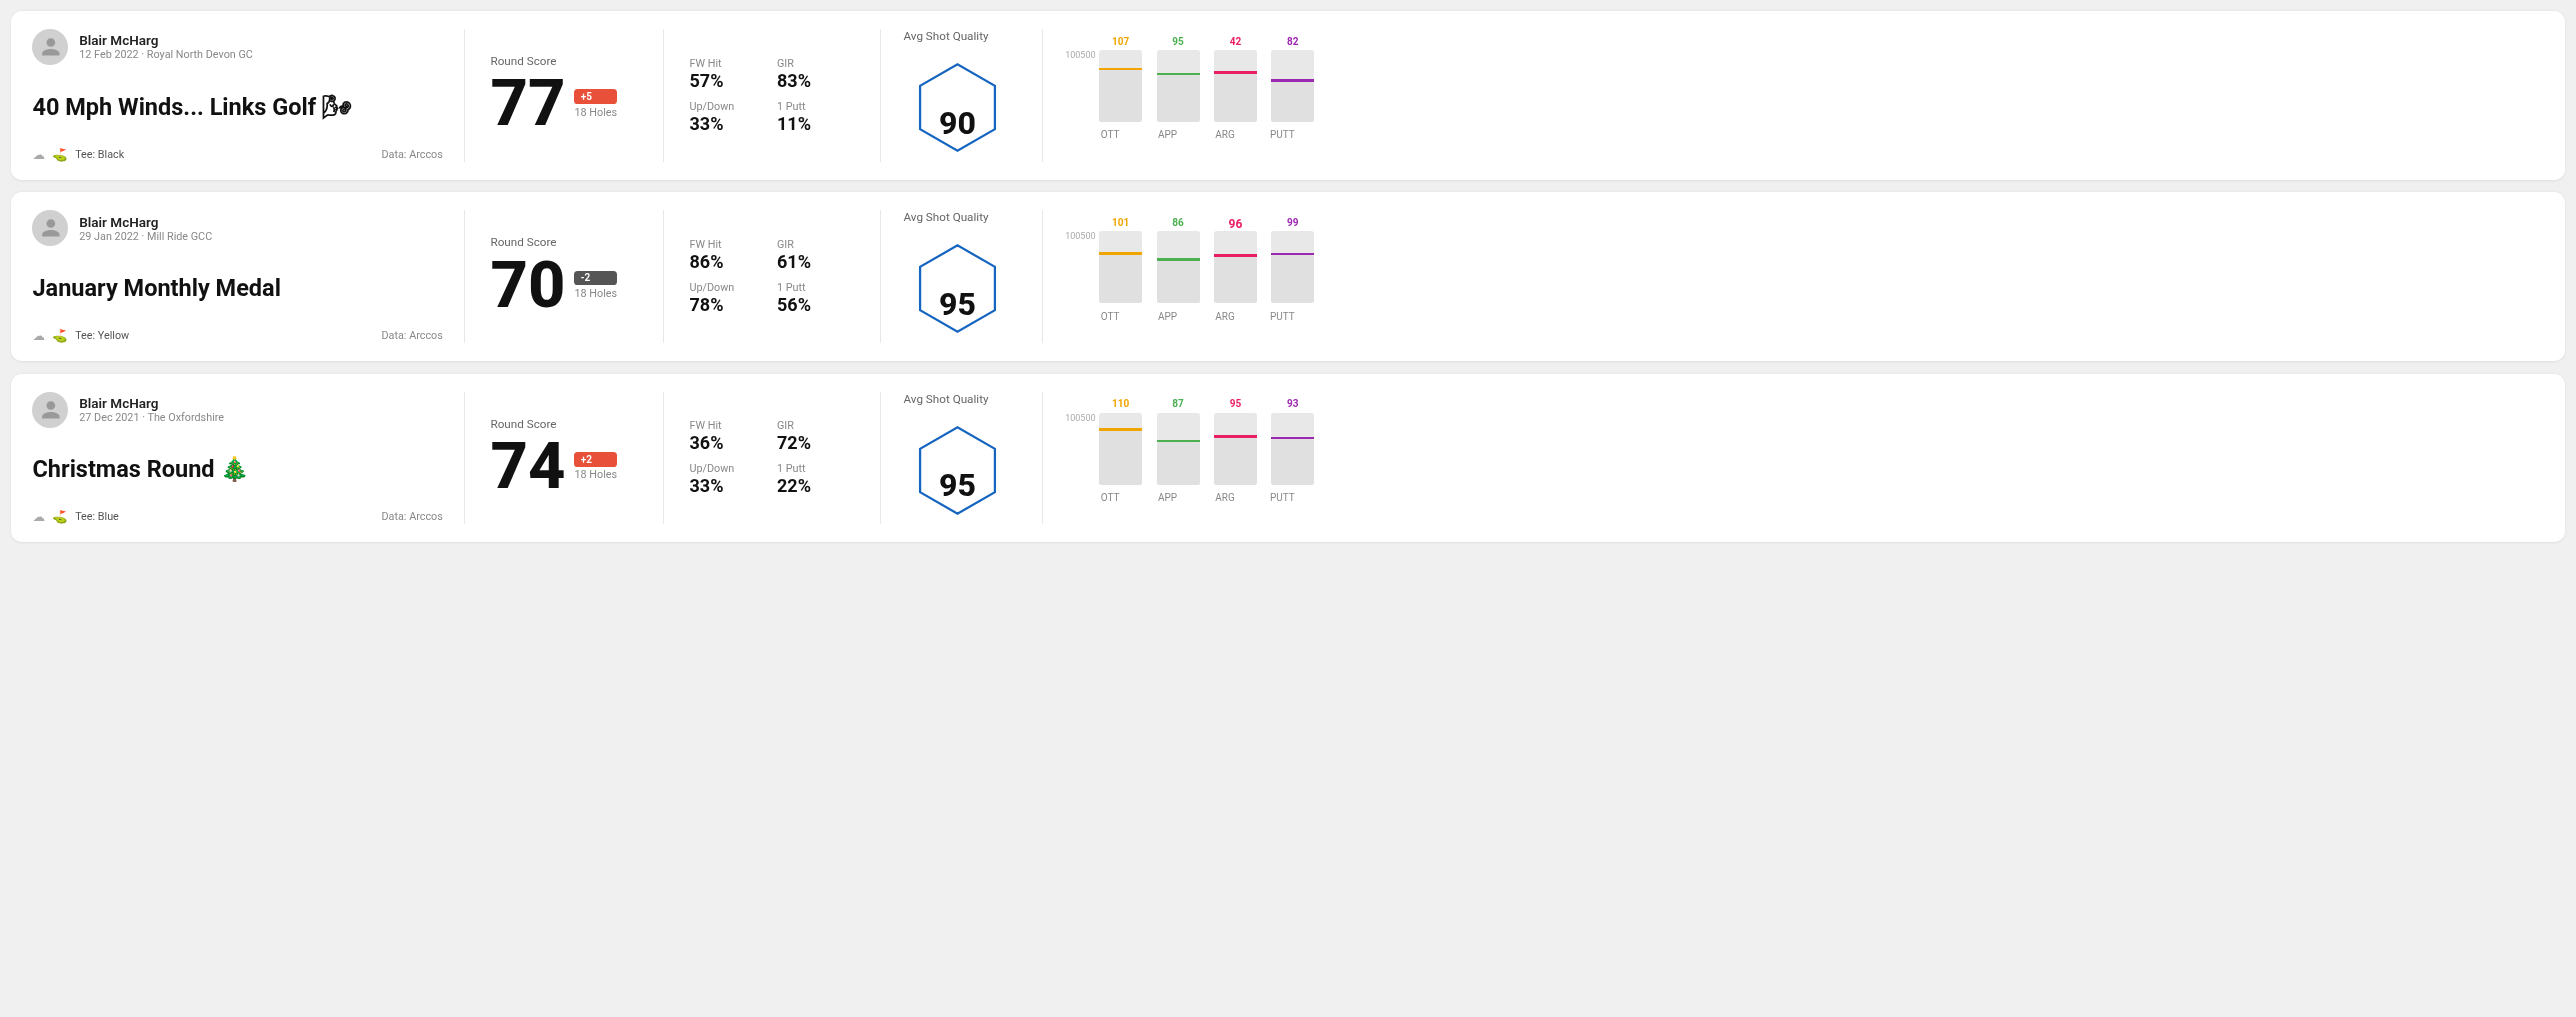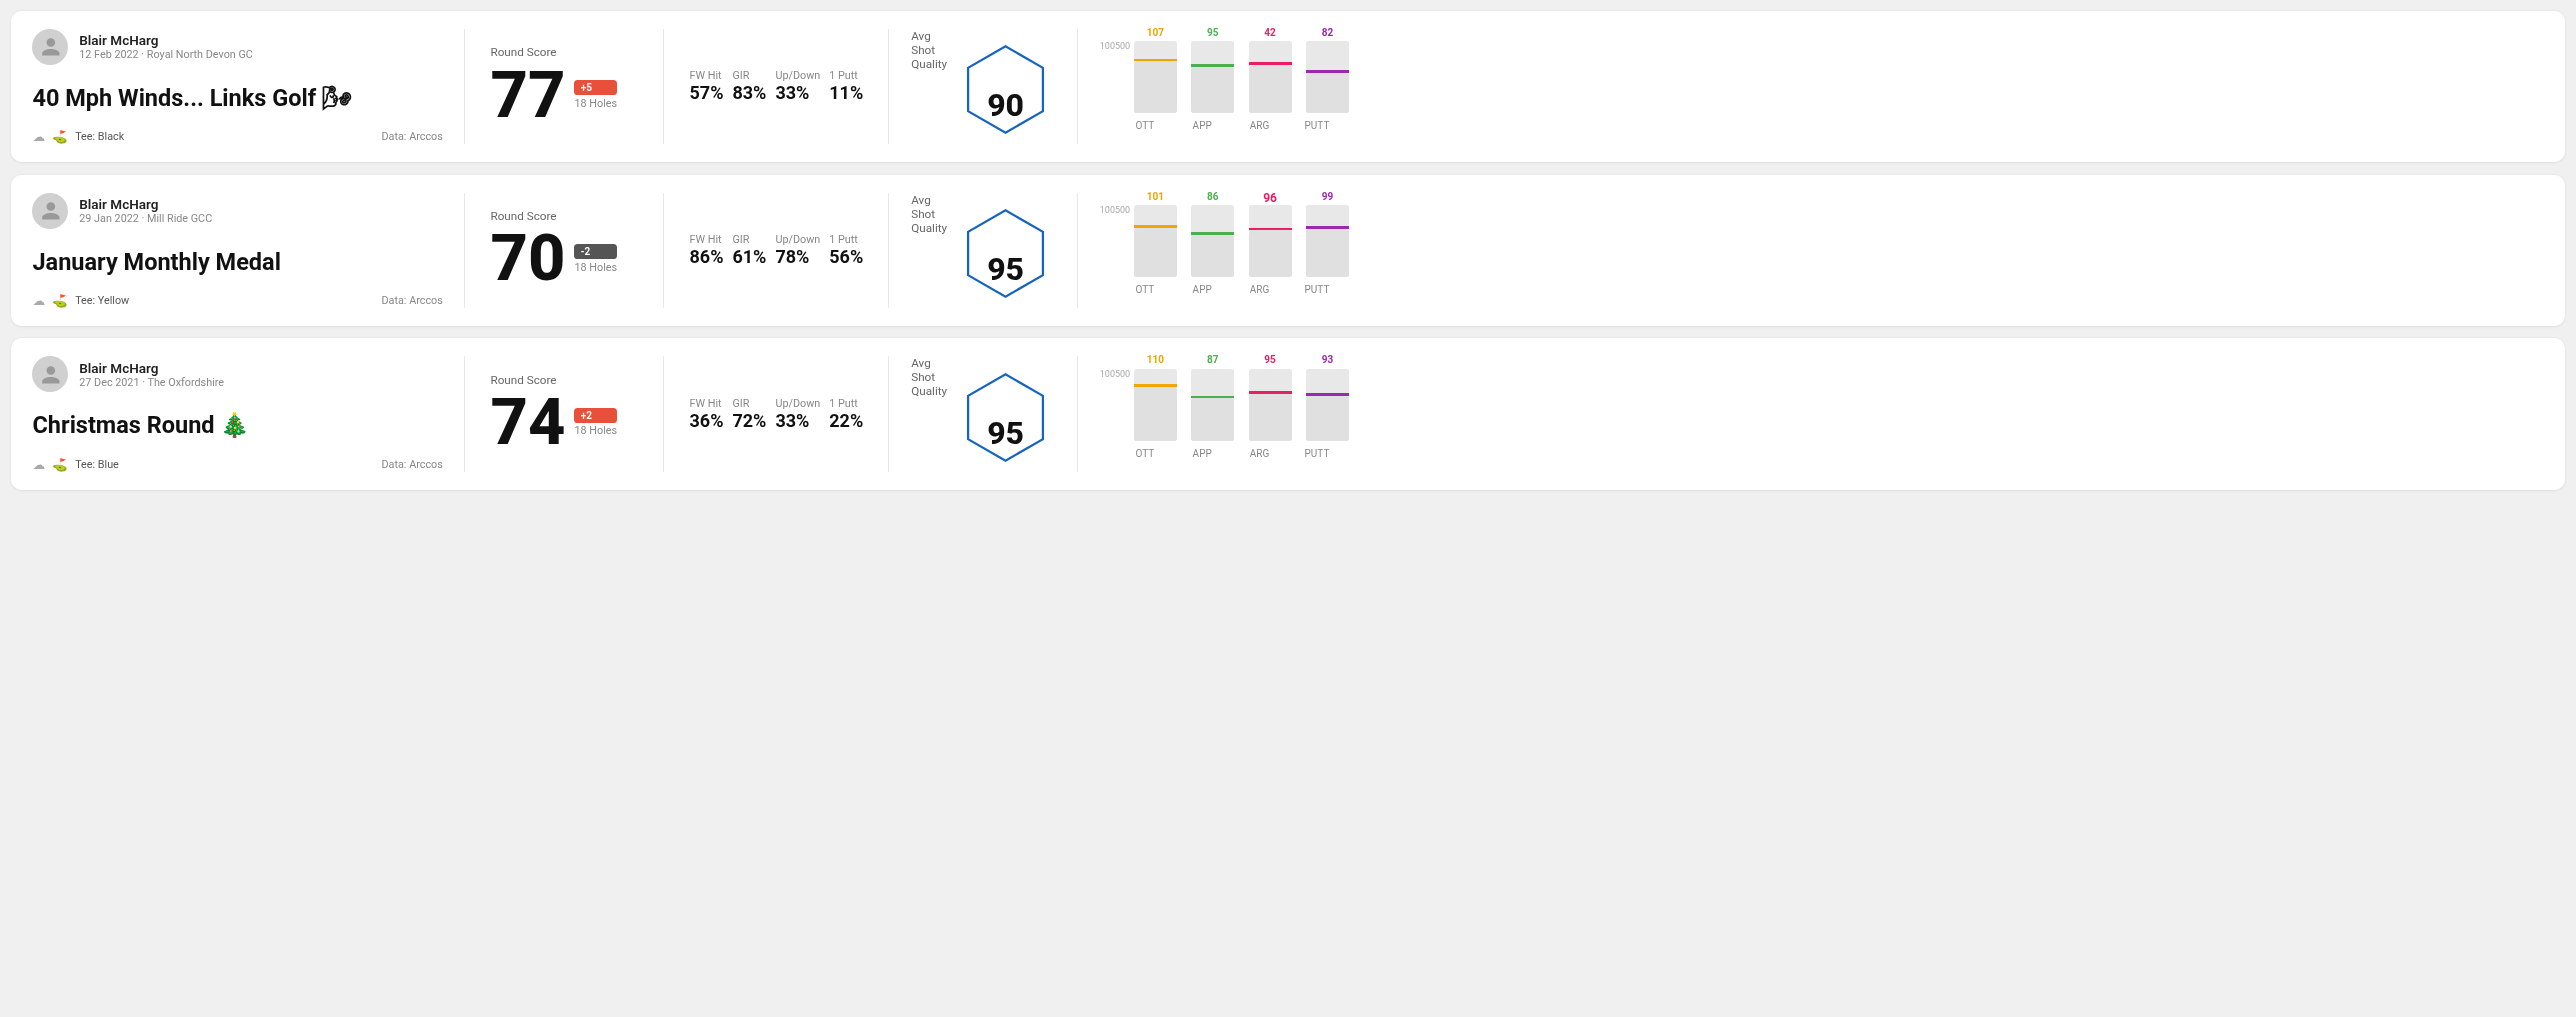--- a/index.html
+++ b/index.html
@@ -126,39 +126,39 @@
     .stats-section {
       flex: 0 0 217px;
       padding: 0 25px;
       border-right: 0.9px solid #e8e8e8;
       display: flex;
       flex-direction: column;
       justify-content: center;
     }
     .stats-grid {
       display: grid;
-      grid-template-columns: 1fr 1fr 1fr 1fr;
+      grid-template-columns: 1fr 1fr;
       gap: 9px 9px;
     }
     .stat-item {}
     .stat-label {
       font-size: 10.8px;
       color: #888;
     }
     .stat-value {
       font-size: 18px;
       font-weight: 700;
       color: #111;
     }
     .quality-section {
       flex: 0 0 162px;
       padding: 0 22px;
       border-right: 0.9px solid #e8e8e8;
       display: flex;
-      flex-direction: row;
+      flex-direction: column;
       align-items: flex-start;
       justify-content: center;
     }
     .hexagon-container {
       display: flex;
       align-items: center;
       justify-content: center;
       width: 108px;
       height: 108px;
       position: relative;

